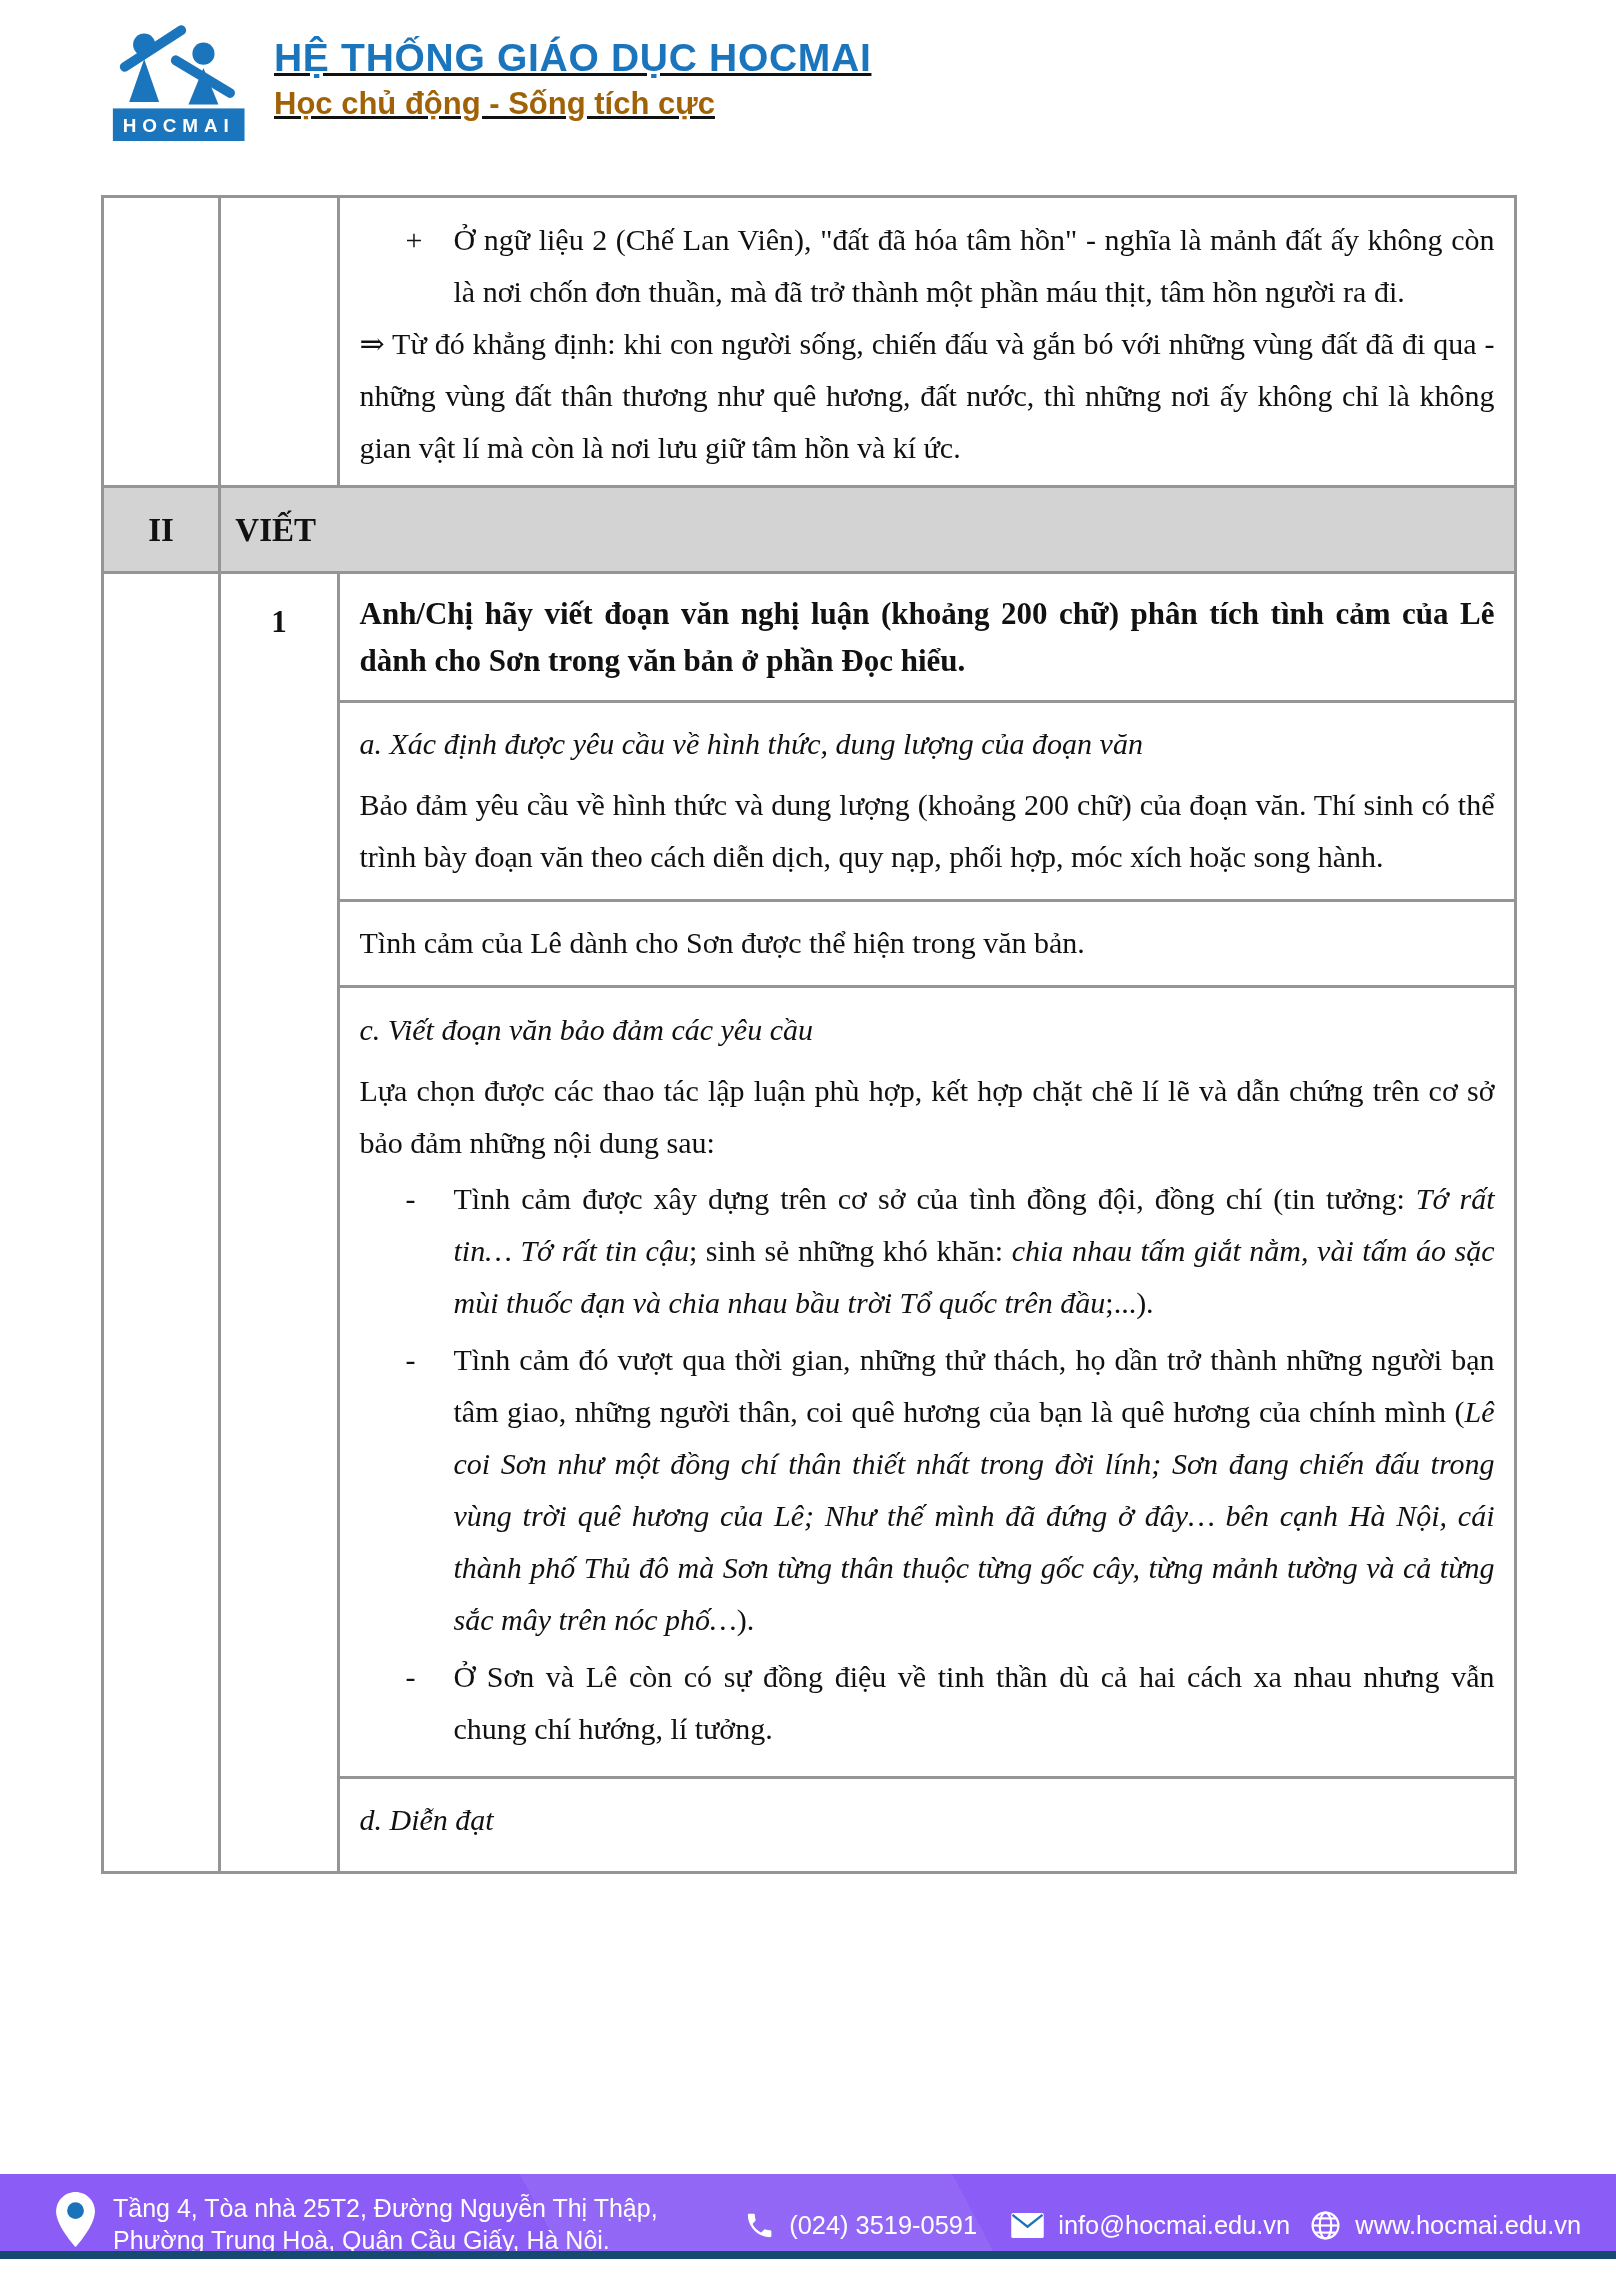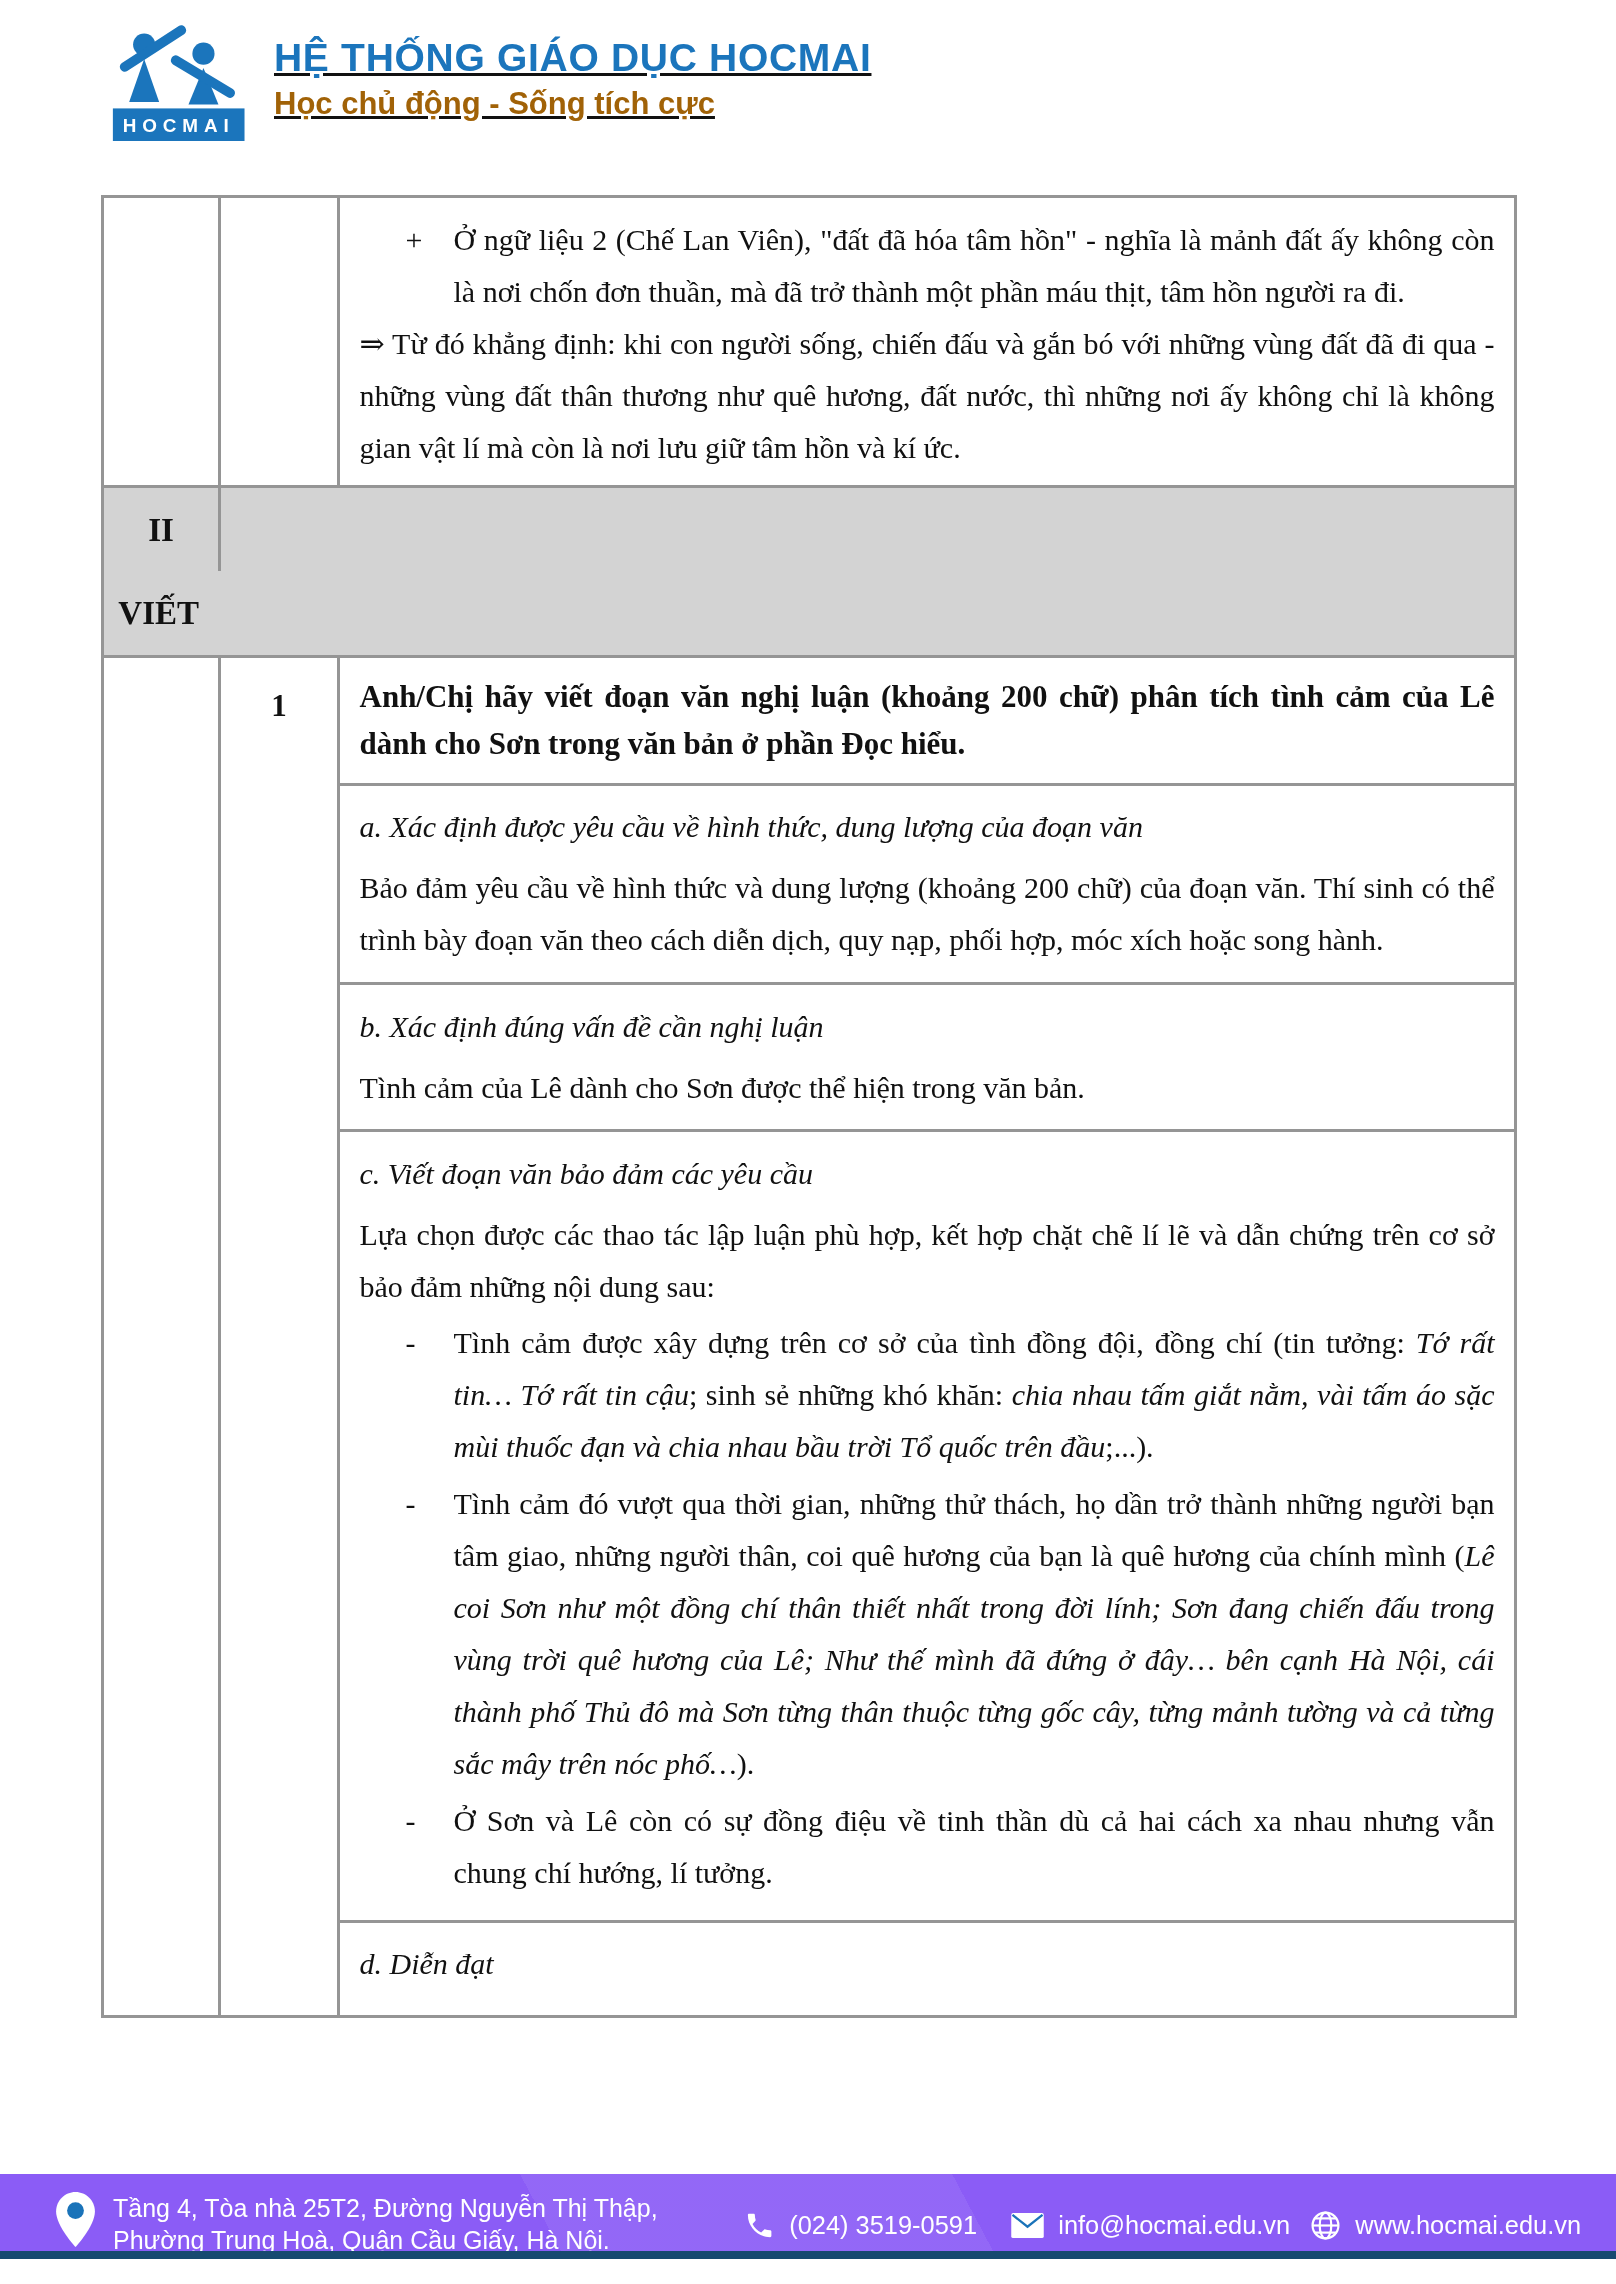--- a/index.html
+++ b/index.html
@@ -36,21 +36,21 @@
   .c3 { flex:1 1 auto; min-width:0; }
 
   
   .bandA .c3 { padding:15.6px 19.5px 11.7px 19.5px; }
   .hang { display:flex; }
   .hang .indent { width:46px; flex:none; }
   .hang .mk { width:48px; flex:none; }
   .hang .tx { flex:1 1 auto; text-align:justify; }
 
   
-  .bandB { background:#d3d3d3;flex-direction:column; }
+  .bandB { background:#d3d3d3; }
   .bandB .c1 {
     display:flex; align-items:center; justify-content:center;
     font-weight:bold; font-size:33px; padding:15.6px 0;
   }
   .bandB .c3merged { flex:1 1 auto; display:flex; align-items:center;
     font-weight:bold; font-size:33px; padding:15.6px 0 15.6px 14.3px; text-align:right; }
 
   
   .bandC .c2 { text-align:center; font-weight:bold; font-size:31px; padding-top:22px; }
   .subrow { border-bottom:3.3px solid #959595; padding:15.6px 19.5px 15.6px 19.5px; }
@@ -142,21 +142,20 @@
         <div class="subrow">
           <div class="q-prompt">Anh/Chị hãy viết đoạn văn nghị luận (khoảng 200 chữ) phân tích tình cảm của Lê dành cho Sơn trong văn bản ở phần Đọc hiểu.</div>
         </div>
 
         <div class="subrow">
           <div class="crit-head">a. Xác định được yêu cầu về hình thức, dung lượng của đoạn văn</div>
           <div class="crit-body">Bảo đảm yêu cầu về hình thức và dung lượng (khoảng 200 chữ) của đoạn văn. Thí sinh có thể trình bày đoạn văn theo cách diễn dịch, quy nạp, phối hợp, móc xích hoặc song hành.</div>
         </div>
 
         <div class="subrow">
-          <div class="crit-head">b. Xác định đúng vấn đề cần nghị luận</div>
           <div class="crit-body">Tình cảm của Lê dành cho Sơn được thể hiện trong văn bản.</div>
         </div>
 
         <div class="subrow">
           <div class="crit-head">c. Viết đoạn văn bảo đảm các yêu cầu</div>
           <div class="crit-body">Lựa chọn được các thao tác lập luận phù hợp, kết hợp chặt chẽ lí lẽ và dẫn chứng trên cơ sở bảo đảm những nội dung sau:</div>
           <div class="c-list">
               <div class="hang">
                 <span class="indent"></span>
                 <span class="mk">-</span>

